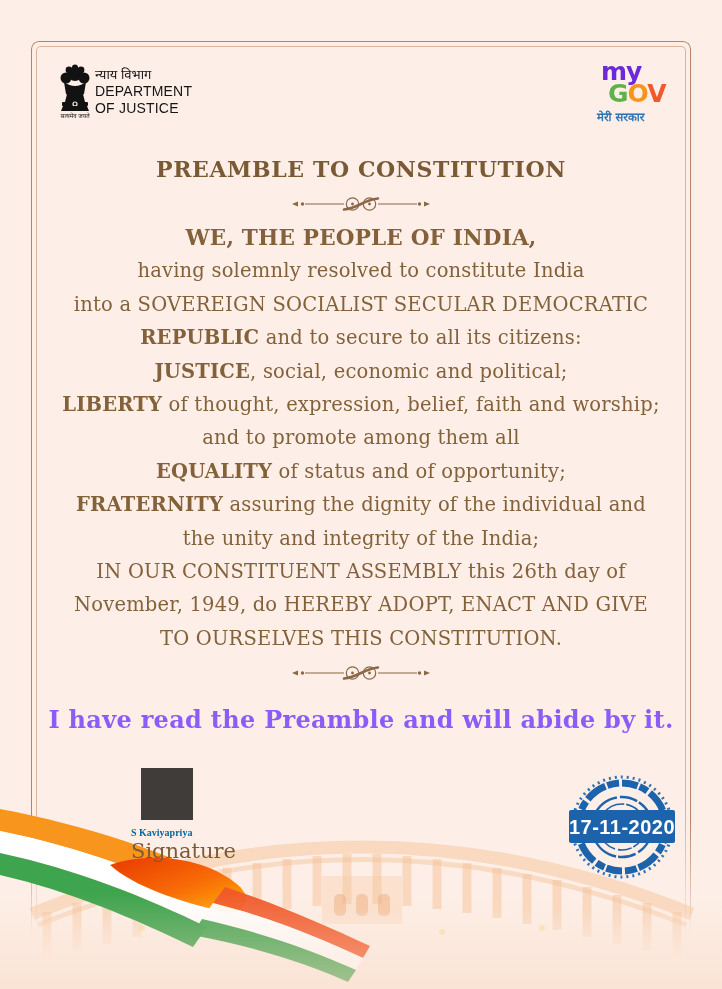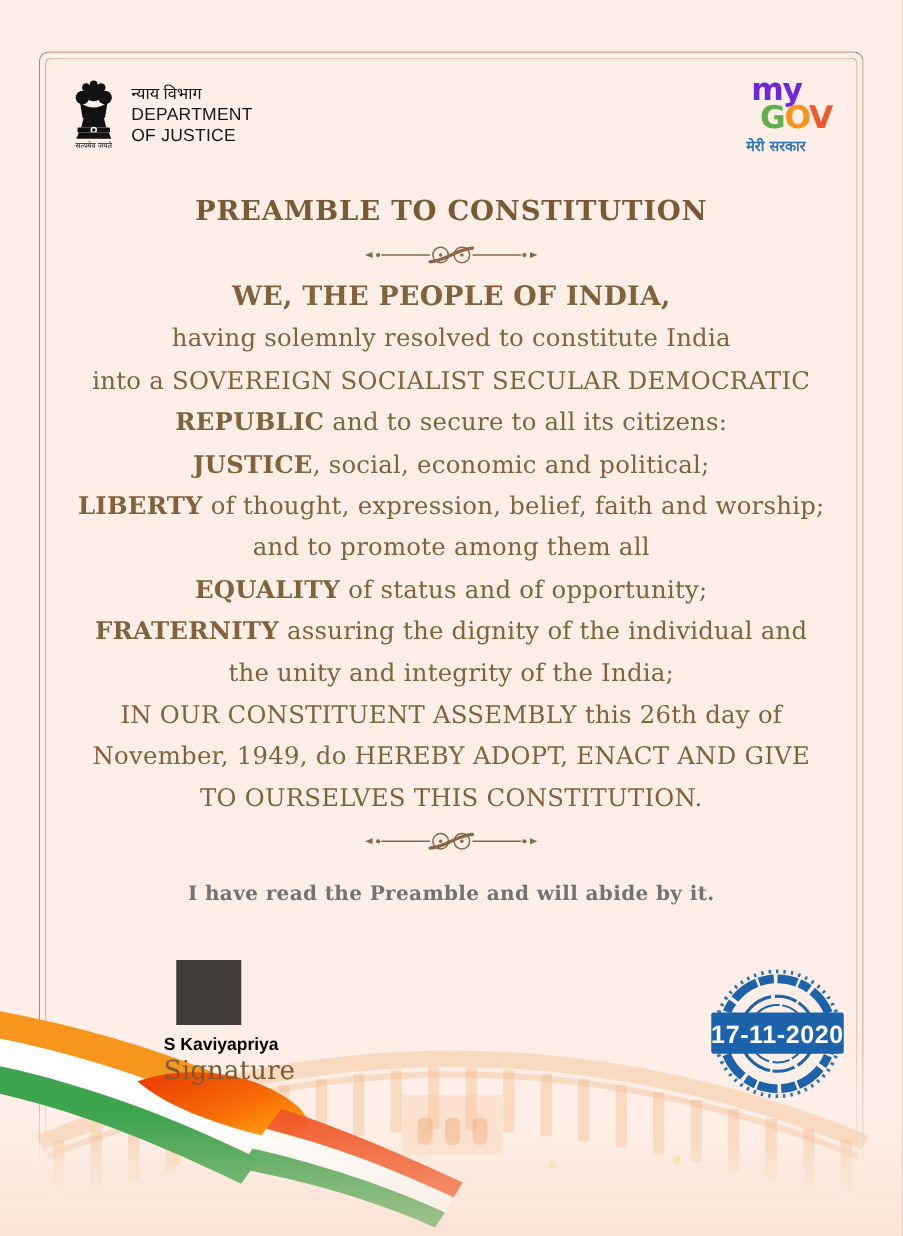--- a/index.html
+++ b/index.html
@@ -14,51 +14,51 @@
     border:1px solid #b98166;border-bottom:none;border-radius:8px 8px 0 0;
     z-index:1;
     -webkit-mask-image:linear-gradient(#000 86%,transparent 99%);
             mask-image:linear-gradient(#000 86%,transparent 99%);
   }
   .frame-inner{
     position:absolute;left:4px;top:4px;right:4px;bottom:0;
     border:1px solid #ddb49b;border-bottom:none;border-radius:5px 5px 0 0;
   }
   
-  .doj{position:absolute;left:55px;top:64px;display:flex;gap:10px;z-index:6;}
+  .doj{position:absolute;left:55px;top:64px;display:flex;z-index:6;}
   .doj-emblem{width:40px;height:60px;}
   .doj-text{font-family:"Liberation Sans","DejaVu Sans",sans-serif;color:#151515;padding-top:3px;}
   .doj-hindi{font-size:13px;line-height:16px;}
   .doj-en{font-size:14px;line-height:17px;letter-spacing:.2px;}
   .mygov{position:absolute;right:49px;top:62px;z-index:6;width:78px;
     font-family:"DejaVu Sans","Liberation Sans",sans-serif;font-weight:bold;}
   .mygov .l1{font-size:25px;line-height:20px;color:#6d28d9;letter-spacing:-1px;padding-left:6px;}
   .mygov .l2{font-size:25px;line-height:24px;letter-spacing:-1px;padding-left:13px;}
   .mygov .g{color:#5fb14a}.mygov .o{color:#f7941d}.mygov .v{color:#f1592a}
   .mygov .tagline{font-size:11.5px;color:#2f74b5;margin-top:3px;padding-left:2px;font-weight:bold;}
   
   .preamble{position:absolute;left:0;right:0;top:156px;text-align:center;z-index:6;color:#83613a;}
   .p-title{font-size:22px;font-weight:bold;color:#7a5a34;letter-spacing:.6px;}
   .divider{display:block;margin:13px auto 8px auto;}
   .divider2{display:block;margin:9px auto 0 auto;}
   .plines{margin-top:2px;}
   .pline{font-size:19.5px;line-height:33.4px;letter-spacing:.2px;white-space:nowrap;}
   .pline:first-child{font-size:21.5px;}
   .pline .b{font-weight:bold;margin-top:20px;}
-  .pledge{margin-top:23px;font-size:16px;font-weight:bold;color:#737373;letter-spacing:.3px;}
+  .pledge{margin-top:23px;font-size:24px;font-weight:bold;color:#8b5cf6;letter-spacing:.3px;}
   
   .building{position:absolute;left:22px;top:818px;z-index:2;}
   .ribbon{position:absolute;left:0;top:795px;z-index:3;}
   .bottom-fade{position:absolute;left:0;bottom:0;width:722px;height:95px;z-index:4;
     background:linear-gradient(180deg,rgba(250,220,200,0),rgba(249,218,198,.55));}
   
   .sign-block{position:absolute;left:131px;top:768px;z-index:6;}
   .sign-box{width:52px;height:52px;background:#403c39;margin-left:10px;}
-  .sign-name{margin-top:7px;font-family:Liberation Sans, sans-serif;
-    font-size:14px;font-weight:bold;color:#000000;}
+  .sign-name{margin-top:7px;font-family:Liberation Serif, serif;
+    font-size:10px;font-weight:bold;color:#0369a1;}
   .sign-label{font-size:21px;color:#7d5a35;margin-top:1px;text-align:center;}
   
   .stamp{position:absolute;left:566px;top:770px;z-index:6;}
   .stamp-date{font-family:"Liberation Sans","DejaVu Sans",sans-serif;font-weight:bold;font-size:20px;fill:#ffffff;letter-spacing:.5px;}
 </style>
 </head>
 <body>
 
 <div class="frame-outer">
   <div class="frame-inner"></div>

